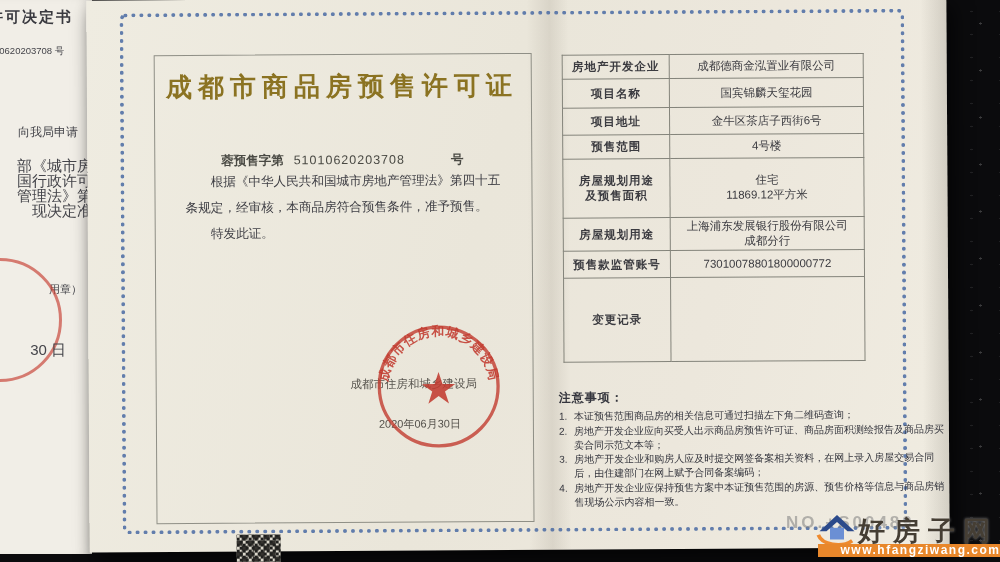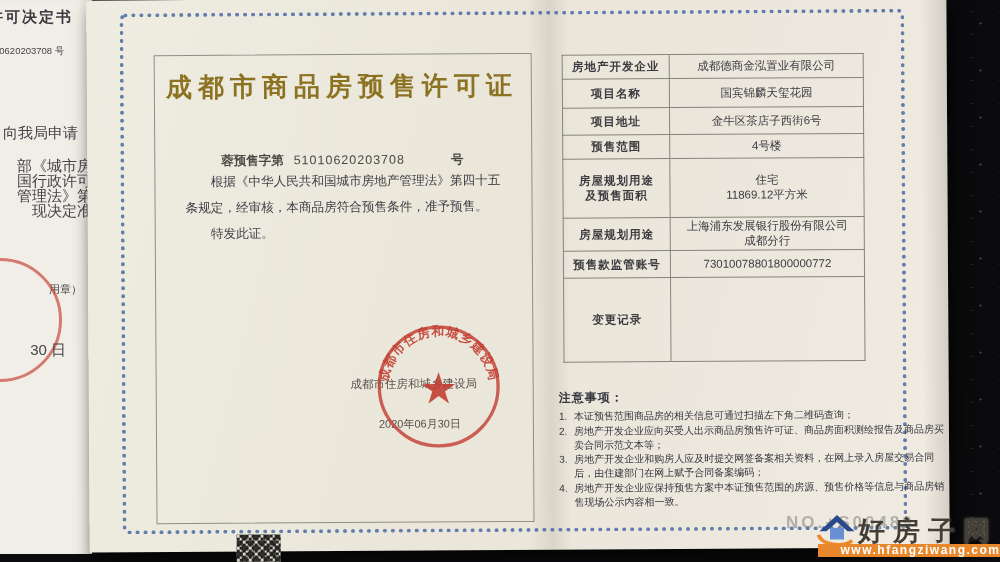--- a/index.html
+++ b/index.html
@@ -11,21 +11,21 @@
       radial-gradient(rgba(255,255,255,.09) 1px, transparent 1.3px);
     background-size:53px 47px, 29px 23px;
     font-family:"Liberation Sans", sans-serif;
     color:#3c3c42;
   }
   
   .left-sliver{position:absolute;left:0;top:0;width:92px;height:554px;background:#f1eee7;overflow:hidden;box-shadow:inset -10px 0 14px -10px rgba(0,0,0,.25);}
   .ls-line{position:absolute;white-space:nowrap;color:#44444a;}
   .ls-title{left:-12px;top:8px;font-size:15px;font-weight:bold;letter-spacing:2px;color:#3a3a40;}
   .ls-num{left:-6px;top:45px;font-size:9.5px;}
-  .ls-apply{right:14px;top:124px;font-size:15px;}
+  .ls-apply{right:14px;top:124px;font-size:12px;}
   .ls-frag{right:0;font-size:15px;}
   .ls-sealcap{right:10px;top:282px;font-size:11px;}
   .ls-date{right:26px;top:341px;font-size:15px;}
   .ls-seal{position:absolute;left:-62px;top:258px;width:118px;height:118px;border:3px solid rgba(198,60,48,.65);border-radius:50%;}
   
   .spread{position:absolute;left:88px;top:-2px;width:860px;height:552px;
     background:linear-gradient(104deg,#efece1 0%,#eae6da 45%,#ece7dc 70%,#f0ece1 100%);
     transform:rotate(-0.35deg);box-shadow:6px 10px 20px rgba(0,0,0,.65);}
   .fold{position:absolute;left:440px;top:0;width:42px;height:100%;background:linear-gradient(90deg,transparent,rgba(95,85,70,.12) 55%,transparent);}
   .edge-shade{position:absolute;right:0;top:0;width:26px;height:100%;background:linear-gradient(90deg,transparent,rgba(80,75,65,.18));}

